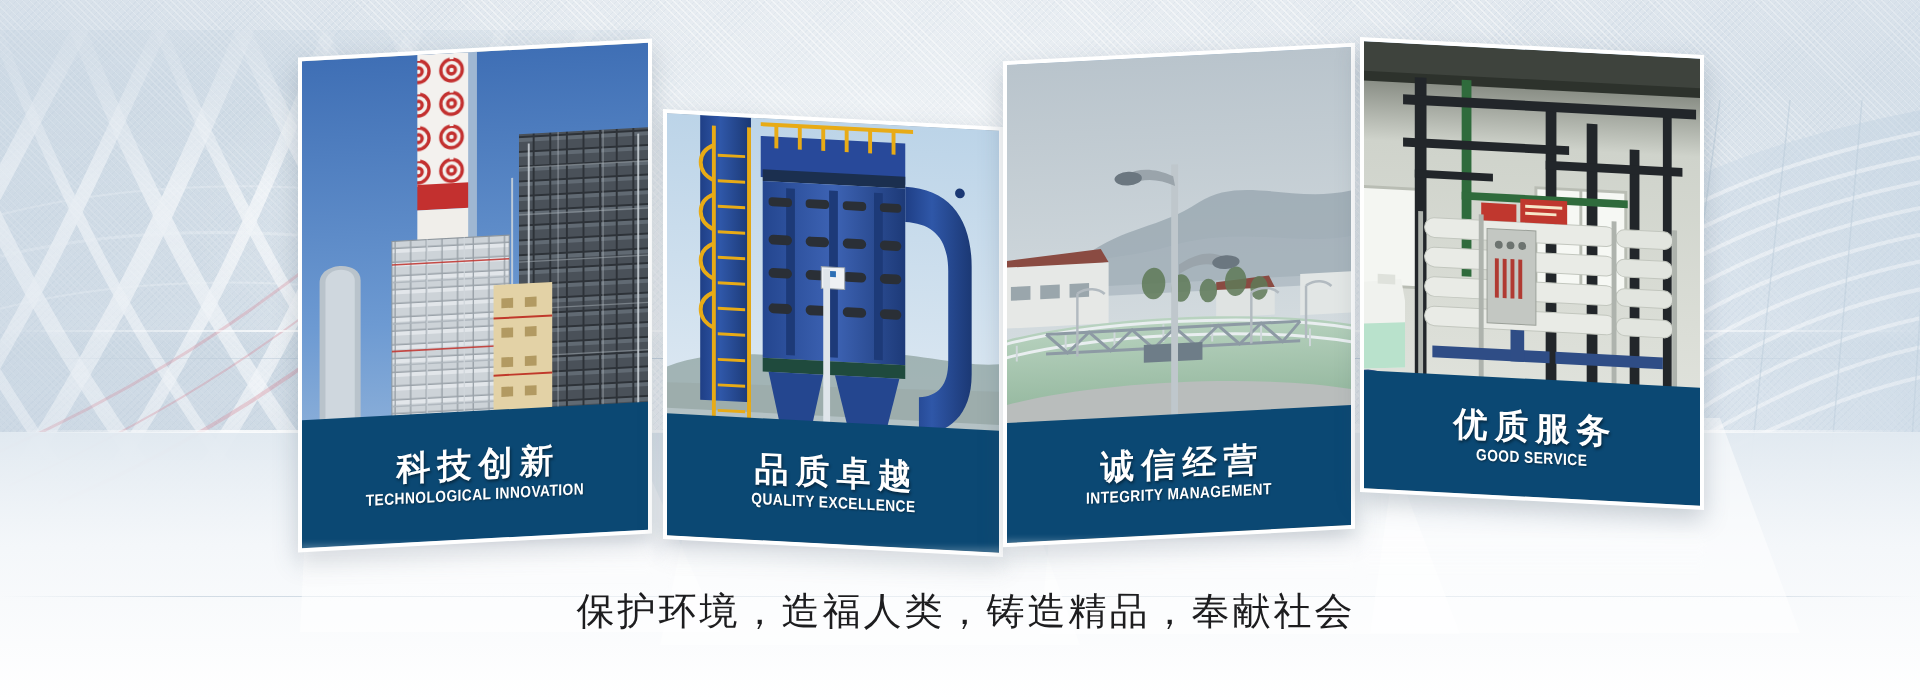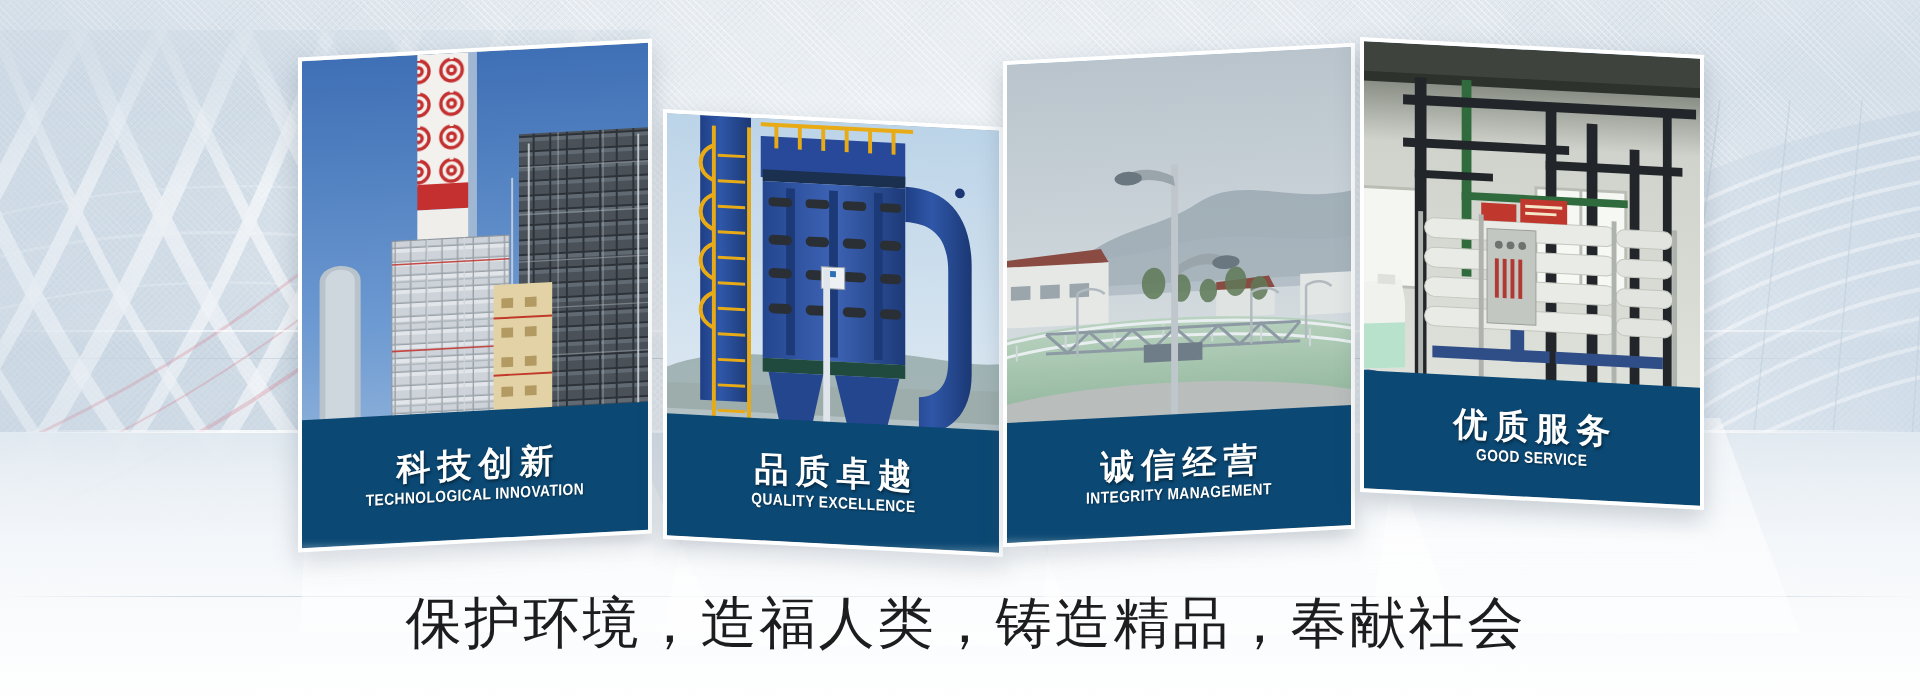--- a/index.html
+++ b/index.html
@@ -130,21 +130,21 @@
   }
 
   
   .wedge { position:absolute; pointer-events:none; }
   .wedge svg { width:100%; height:100%; display:block; }
 
   
   #tagline {
     position:absolute; left:12px; right:0; top:586px;
     text-align:center;
-    font-size:56px; font-weight:500;
+    font-size:38px; font-weight:500;
     color:#1d1d1f;
     letter-spacing:3px;
     font-family:"Liberation Sans","DejaVu Sans",sans-serif;
     white-space:nowrap;
   }
 </style>
 </head>
 <body>
 
 <div id="stage">

